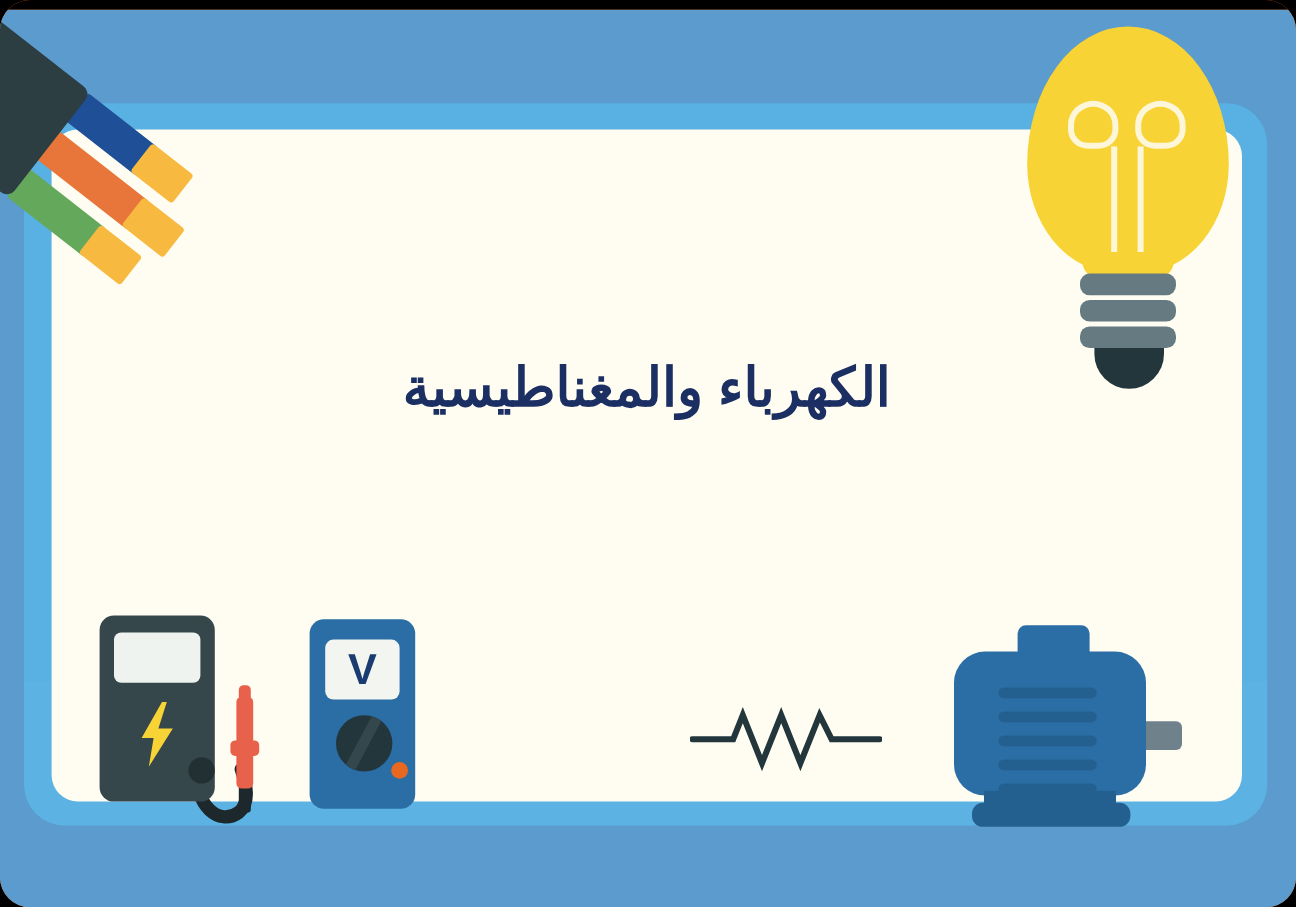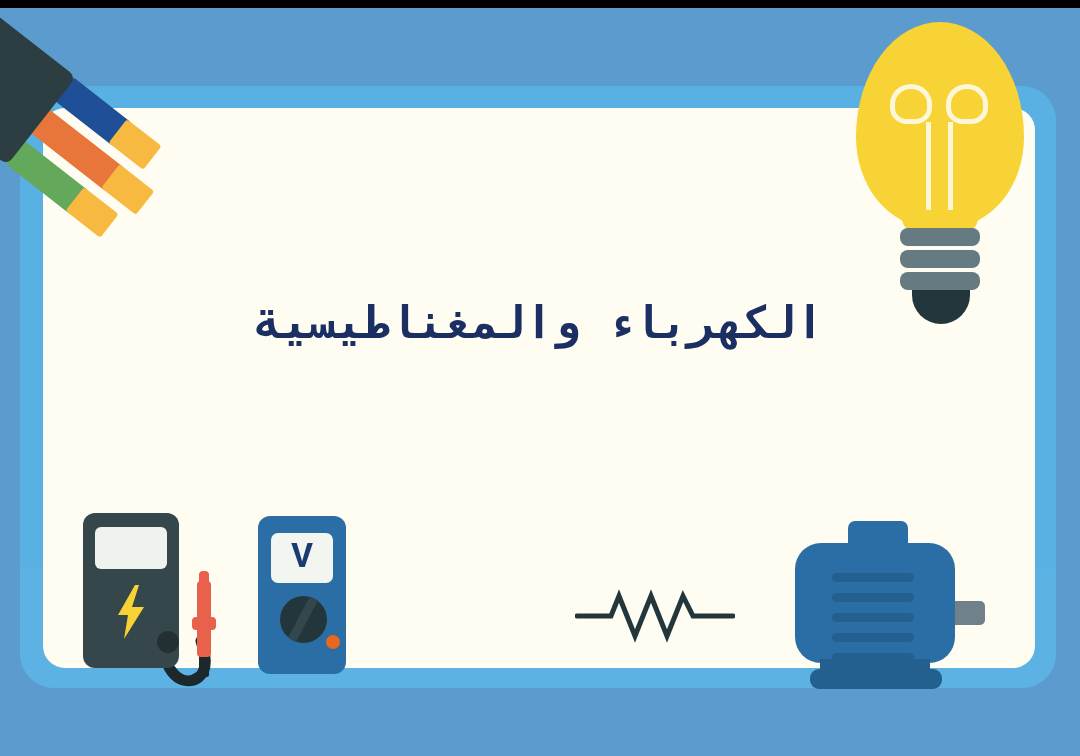--- a/index.html
+++ b/index.html
@@ -6,22 +6,23 @@
   html, body {
     margin: 0;
     padding: 0;
     background: #000;
   }
   #stage {
     position: relative;
     width: 1080px;
     height: 756px;
     overflow: hidden;
-    font-family: Liberation Mono, monospace;
+    font-family: Liberation Sans, sans-serif;
     background: #f97316;
+    border-radius: 25px;
   }
 
   
   .bar-top {
     position: absolute;
     left: 0; top: 0;
     width: 1080px; height: 8px;
     background: #000000;
     z-index: 60;
   }

